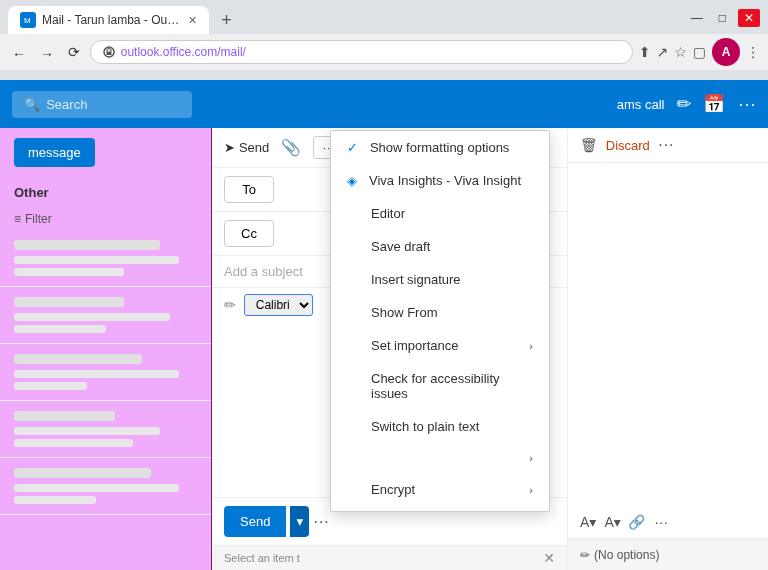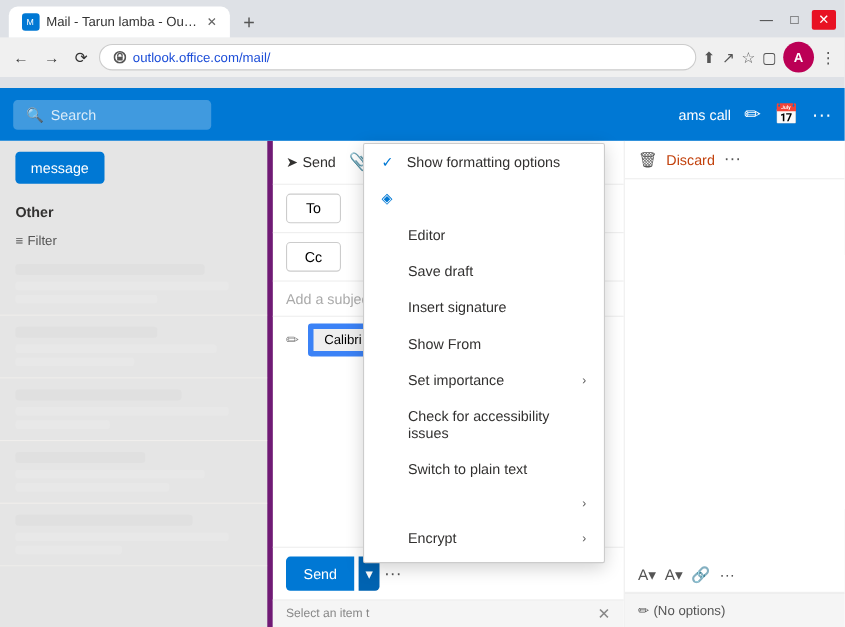--- a/index.html
+++ b/index.html
@@ -15,21 +15,21 @@
     .tab-close { margin-left: auto; color: #666; cursor: pointer; font-size: 11px; }
     .new-tab { background: none; border: none; font-size: 18px; color: #555; cursor: pointer; padding: 0 8px; }
     .browser-controls {
       display: flex; align-items: center; padding: 4px 8px; background: #f0f0f0; gap: 6px;
     }
     .nav-btn { background: none; border: none; cursor: pointer; color: #333; font-size: 14px; padding: 2px 4px; }
     .address-bar {
       flex: 1; background: white; border: 1px solid #ccc; border-radius: 20px;
       padding: 4px 12px; font-size: 12px; display: flex; align-items: center; gap: 6px;
     }
-    .address-text { color: #1d4ed8; }
+    .address-text { color: #8b5cf6; }
     .browser-actions { display: flex; gap: 6px; align-items: center; }
     .browser-action-btn { background: none; border: none; cursor: pointer; color: #555; font-size: 14px; }
 
     
     .app-container { width: 768px; height: 490px; display: flex; flex-direction: column; background: white; }
 
     
     .top-bar {
       background: #0078d4; display: flex; align-items: center; padding: 0 12px; height: 48px; gap: 8px;
     }
@@ -41,21 +41,21 @@
     .search-text { color: rgba(255,255,255,0.8); font-size: 13px; }
     .top-right { margin-left: auto; display: flex; align-items: center; gap: 12px; color: white; }
     .teams-call { display: flex; align-items: center; gap: 4px; font-size: 13px; }
     .top-icon-btn { background: none; border: none; color: white; cursor: pointer; font-size: 18px; }
     .avatar { width: 28px; height: 28px; background: #b05; border-radius: 50%; display: flex; align-items: center; justify-content: center; color: white; font-size: 12px; font-weight: bold; }
 
     
     .compose-area { display: flex; flex: 1; overflow: hidden; }
 
     
-    .sidebar { width: 248px; border-right: 5px solid #701a75; background: #e5e5e5; flex-shrink: 0; }
+    .sidebar { width: 212px; border-right: 1px solid #701a75; background: #f0abfc; flex-shrink: 0; }
     .sidebar-header { display: flex; align-items: center; justify-content: space-between; padding: 10px 14px; }
     .new-message-btn { background: #0078d4; color: white; border: none; border-radius: 4px; padding: 7px 14px; font-size: 13px; cursor: pointer; }
     .other-label { font-size: 13px; color: #323130; font-weight: 700; padding: 8px 14px; }
     .filter-row { display: flex; align-items: center; gap: 4px; padding: 4px 14px; color: #555; font-size: 12px; }
     .mail-list { overflow: hidden; }
     .mail-item { padding: 10px 14px; border-bottom: 1px solid #f0eeec; }
     .mail-item-name { font-size: 12px; color: #323130; font-weight: 600; background: #e0e0e0; height: 10px; width: 80%; border-radius: 3px; margin-bottom: 6px; }
     .mail-item-preview { background: #e8e8e8; height: 8px; width: 90%; border-radius: 3px; margin-bottom: 4px; }
     .mail-item-preview2 { background: #e8e8e8; height: 8px; width: 60%; border-radius: 3px; }
 
@@ -63,21 +63,21 @@
     .compose-form { flex: 1; display: flex; flex-direction: column; padding: 0; border-right: 1px solid #eee; }
     .compose-toolbar { display: flex; align-items: center; padding: 8px 12px; border-bottom: 1px solid #eee; gap: 12px; }
     .send-btn { background: none; border: none; display: flex; align-items: center; gap: 4px; color: #323130; font-size: 13px; cursor: pointer; }
     .attach-btn { background: none; border: none; color: #555; font-size: 16px; cursor: pointer; }
     .more-options-btn { background: none; border: none; color: #555; cursor: pointer; }
     .to-row, .cc-row { display: flex; align-items: center; padding: 8px 12px; border-bottom: 1px solid #eee; }
     .field-btn { border: 1px solid #ccc; background: white; padding: 5px 14px; border-radius: 4px; font-size: 13px; cursor: pointer; min-width: 50px; }
     .subject-row { padding: 8px 12px; border-bottom: 1px solid #eee; color: #aaa; font-size: 13px; }
     .font-row { display: flex; align-items: center; padding: 6px 12px; gap: 8px; }
     .font-pencil { color: #888; font-size: 14px; }
-    .font-select { border: 5px solid #3b82f6; border-radius: 3px; padding: 2px 6px; font-size: 12px; }
+    .font-select { border: 1px solid #3b82f6; border-radius: 3px; padding: 2px 6px; font-size: 12px; text-align: right; }
     .send-bottom { background: #0078d4; color: white; border: none; border-radius: 4px 0 0 4px; padding: 8px 16px; font-size: 13px; cursor: pointer; }
     .send-chevron { background: #0063b1; color: white; border: none; border-radius: 0 4px 4px 0; padding: 8px 6px; cursor: pointer; }
     .compose-bottom { display: flex; align-items: center; padding: 8px 12px; border-top: 1px solid #eee; gap: 4px; }
     .bottom-dots { color: #555; font-size: 16px; margin-right: auto; }
 
     
     .right-panel { width: 200px; flex-shrink: 0; display: flex; flex-direction: column; }
     .right-toolbar { display: flex; align-items: center; padding: 8px 12px; border-bottom: 1px solid #eee; gap: 8px; }
     .discard-btn { background: none; border: none; color: #c2410c; font-size: 13px; cursor: pointer; display: flex; align-items: center; gap: 4px; }
     .dots-btn { background: none; border: none; color: #555; cursor: pointer; font-size: 16px; }
@@ -274,20 +274,21 @@
 <div class="dropdown-overlay">
   <div class="dropdown-menu">
     <div class="dropdown-scroll">
 
     <div class="menu-item">
           <span class="menu-item-checked">✓</span>
           <span class="menu-item-text">Show formatting options</span>
         </div>
         <div class="menu-item">
           <span class="menu-item-icon">◈</span>
+          <span class="menu-item-text">Viva Insights - Viva Insight</span>
         </div>
         <div class="menu-item">
           <span style="width:16px;display:inline-block;"></span>
           <span class="menu-item-text">Editor</span>
         </div>
         <div class="menu-item">
           <span style="width:16px;display:inline-block;"></span>
           <span class="menu-item-text">Save draft</span>
         </div>
         <div class="menu-item">

